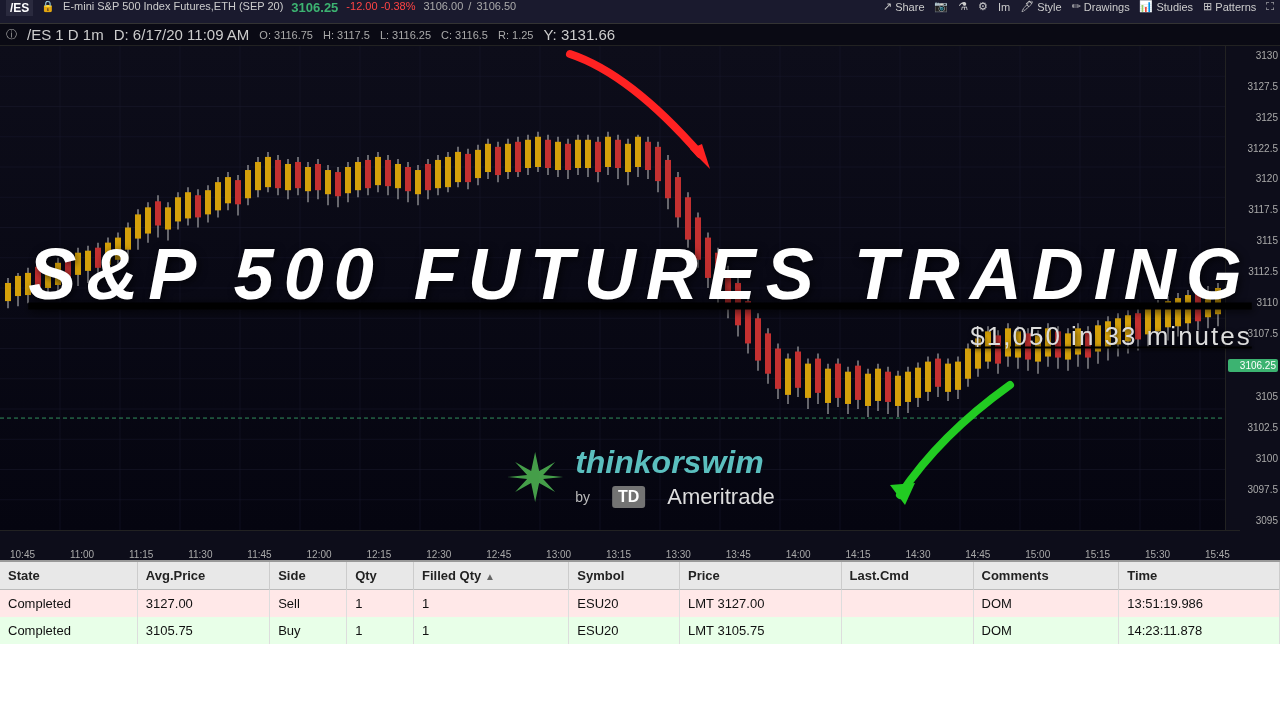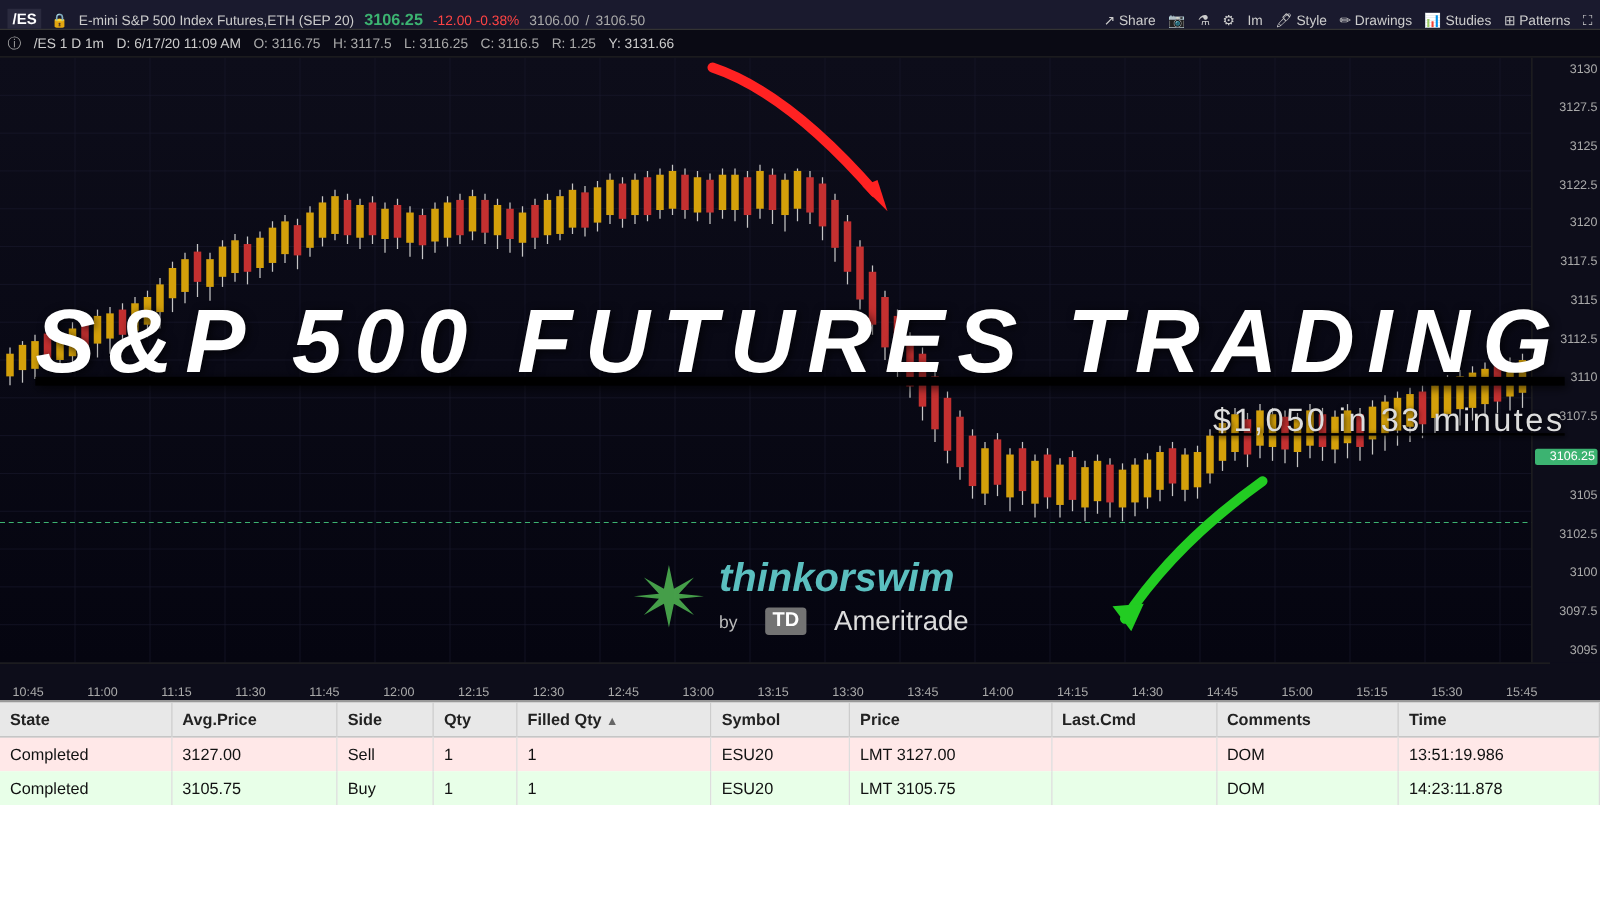--- a/index.html
+++ b/index.html
@@ -1,41 +1,41 @@
 <!DOCTYPE html>
 <html><head>
   <meta charset="utf-8">
   <style>
     * { margin: 0; padding: 0; box-sizing: border-box; }
     body { width: 1280px; height: 720px; overflow: hidden; background: #111; font-family: Arial, sans-serif; }
 
     
     .top-bar {
-      display: flex; align-items: flex-end; background: #1a1a2e; height: 24px;
+      display: flex; align-items: flex-start; background: #1a1a2e; height: 24px;
       padding: 0 6px; gap: 8px; border-bottom: 1px solid #333;
     }
     .symbol-tag { color: #fff; font-size: 12px; font-weight: bold; background: #2a2a3e; padding: 1px 4px; }
     .top-bar-icons { display: flex; gap: 4px; align-items: center; }
     .instrument-label { color: #ccc; font-size: 11px; }
     .price-main { color: #3cb371; font-size: 13px; font-weight: bold; }
     .price-change { color: #ff4444; font-size: 11px; }
     .price-range { color: #aaa; font-size: 11px; }
     .top-bar-right { margin-left: auto; display: flex; gap: 10px; align-items: center; }
     .top-bar-btn { color: #ccc; font-size: 11px; cursor: pointer; display: flex; align-items: center; gap: 3px; }
 
     
     .chart-area {
       position: relative; width: 1280px; height: 536px; background: #0d0d1a; overflow: hidden;
     }
     .chart-info-bar {
       position: absolute; top: 0; left: 0; right: 0; height: 22px;
       background: rgba(10,10,20,0.9); display: flex; align-items: center;
       padding: 0 6px; gap: 10px; z-index: 5; border-bottom: 1px solid #222;
     }
-    .chart-info-text { color: #ccc; font-size: 11px; }
+    .chart-info-text { color: #ccc; font-size: 15px; }
     .chart-info-label { color: #aaa; font-size: 11px; }
     .chart-canvas { position: absolute; top: 22px; left: 0; right: 40px; bottom: 30px; }
     .chart-info-icon { color: #aaa; font-size: 11px; }
 
     
     .price-axis {
       position: absolute; top: 22px; right: 0; width: 55px; bottom: 30px;
       background: #0d0d1a; border-left: 1px solid #222; display: flex;
       flex-direction: column; justify-content: space-between; padding: 4px 2px;
     }

